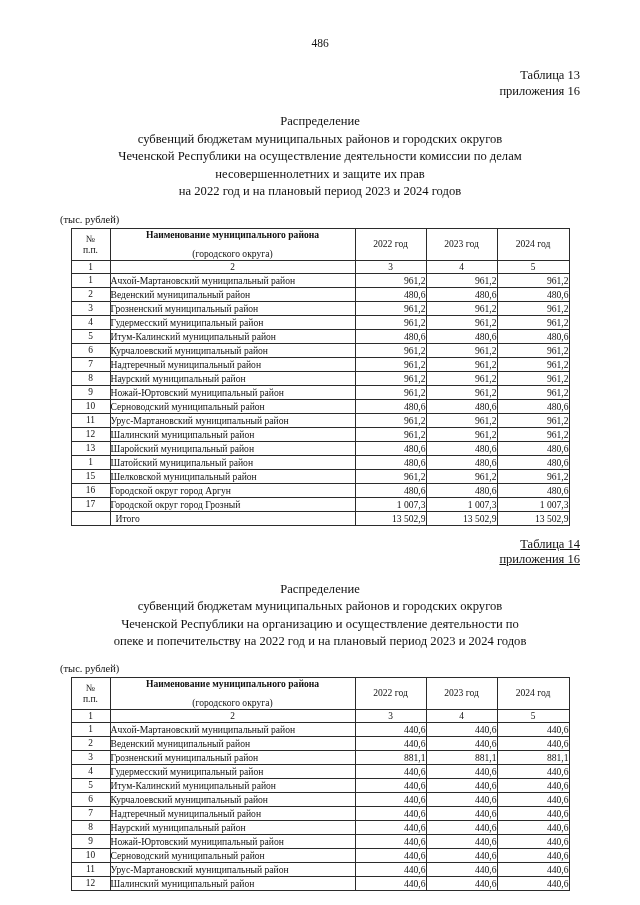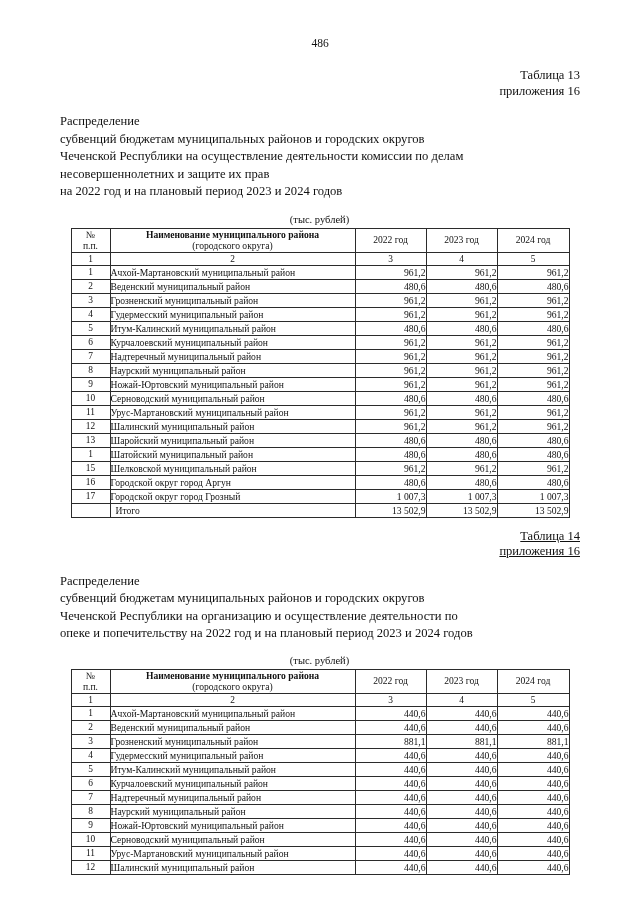--- a/index.html
+++ b/index.html
@@ -42,34 +42,35 @@
   .table-ref.second {
     margin-top: 11px;
     text-decoration: underline;
   }
   .table-ref div {
     white-space: nowrap;
   }
 
   
   .doc-title {
+    text-align: center;
     font-size: 12.6px;
     line-height: 17.5px;
     margin-top: 14px;
   }
   .doc-title .line {
     white-space: nowrap;
   }
   .doc-title.second {
     margin-top: 13px;
   }
 
   
   .units {
-    text-align: center;
+    text-align: left;
     font-size: 10.5px;
     line-height: 12px;
     margin-top: 13px;
     margin-bottom: 2px;
     padding-right: 1px;
   }
   .units.second {
     margin-top: 12px;
   }
 
@@ -96,21 +97,21 @@
 
   th.h-num, th.h-name, th.h-year {
     text-align: center;
     line-height: 11.5px;
     font-size: 9.6px;
     padding: 3px 2px;
   }
   th.h-num .l1 { display: block; }
   th.h-num .l2 { display: block; }
   th.h-name .l1 { display: block; font-weight: bold; }
-  th.h-name .l2 { display: block; }
+  th.h-name .l2 { display: block; margin-top: 8px; }
 
   td.colnum {
     text-align: center;
     font-size: 9.4px;
     line-height: 12px;
     height: 12px;
   }
 
   tbody td {
     height: 13px;

